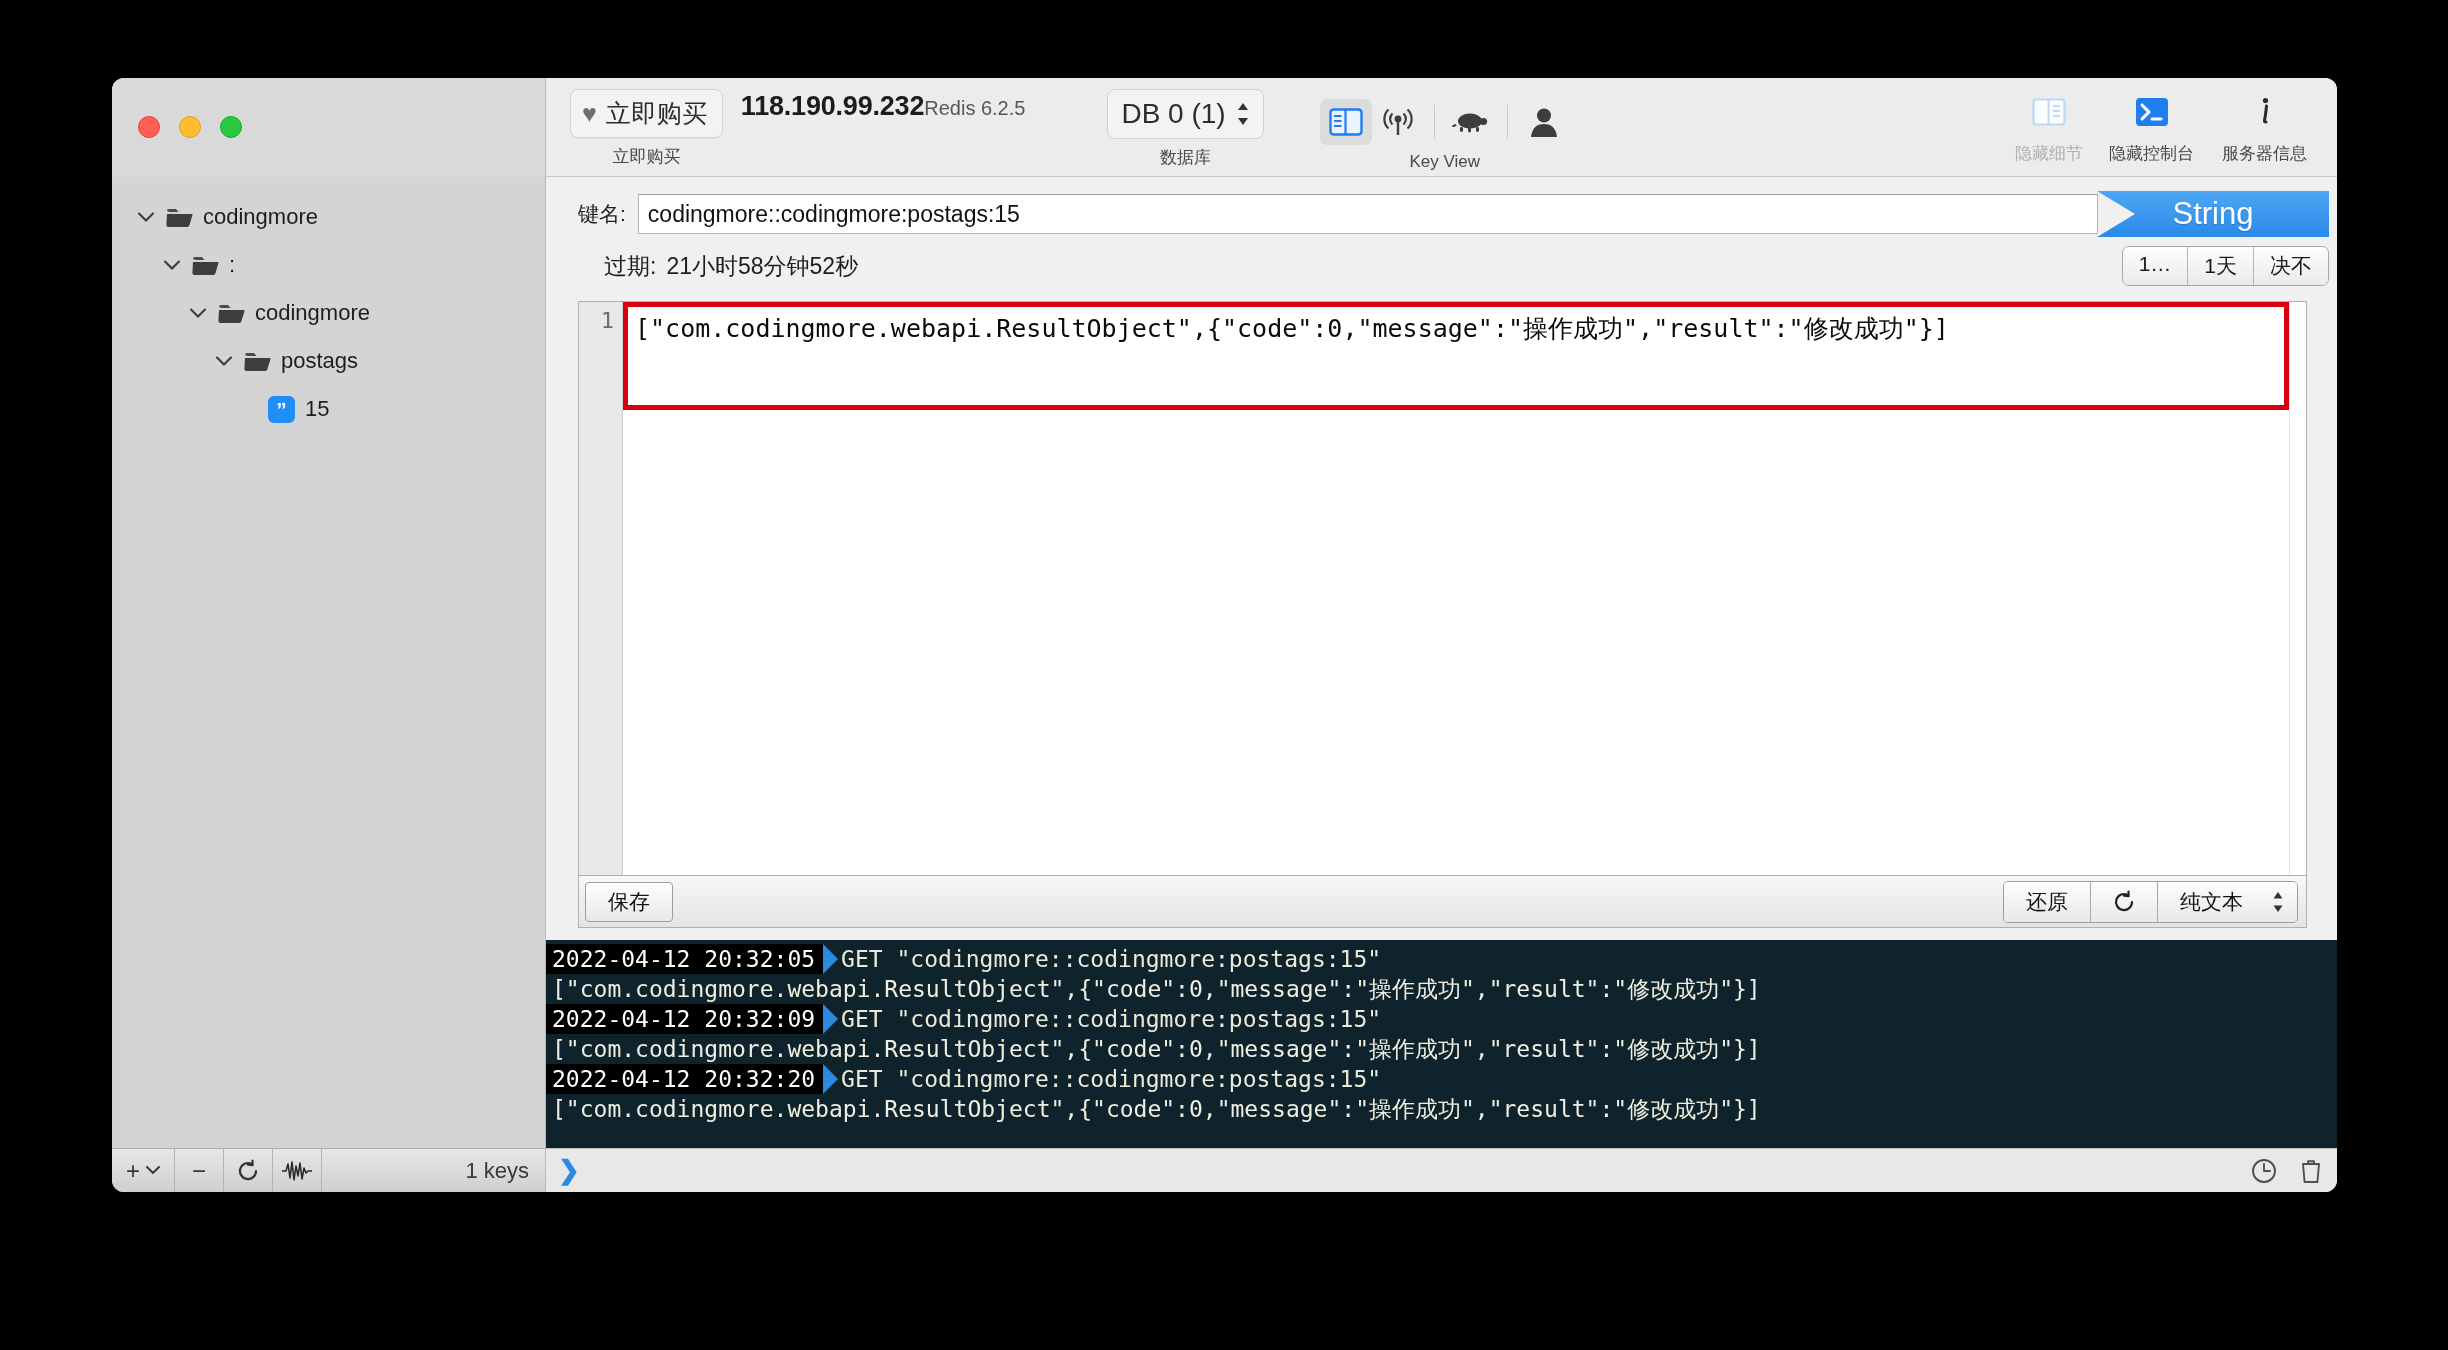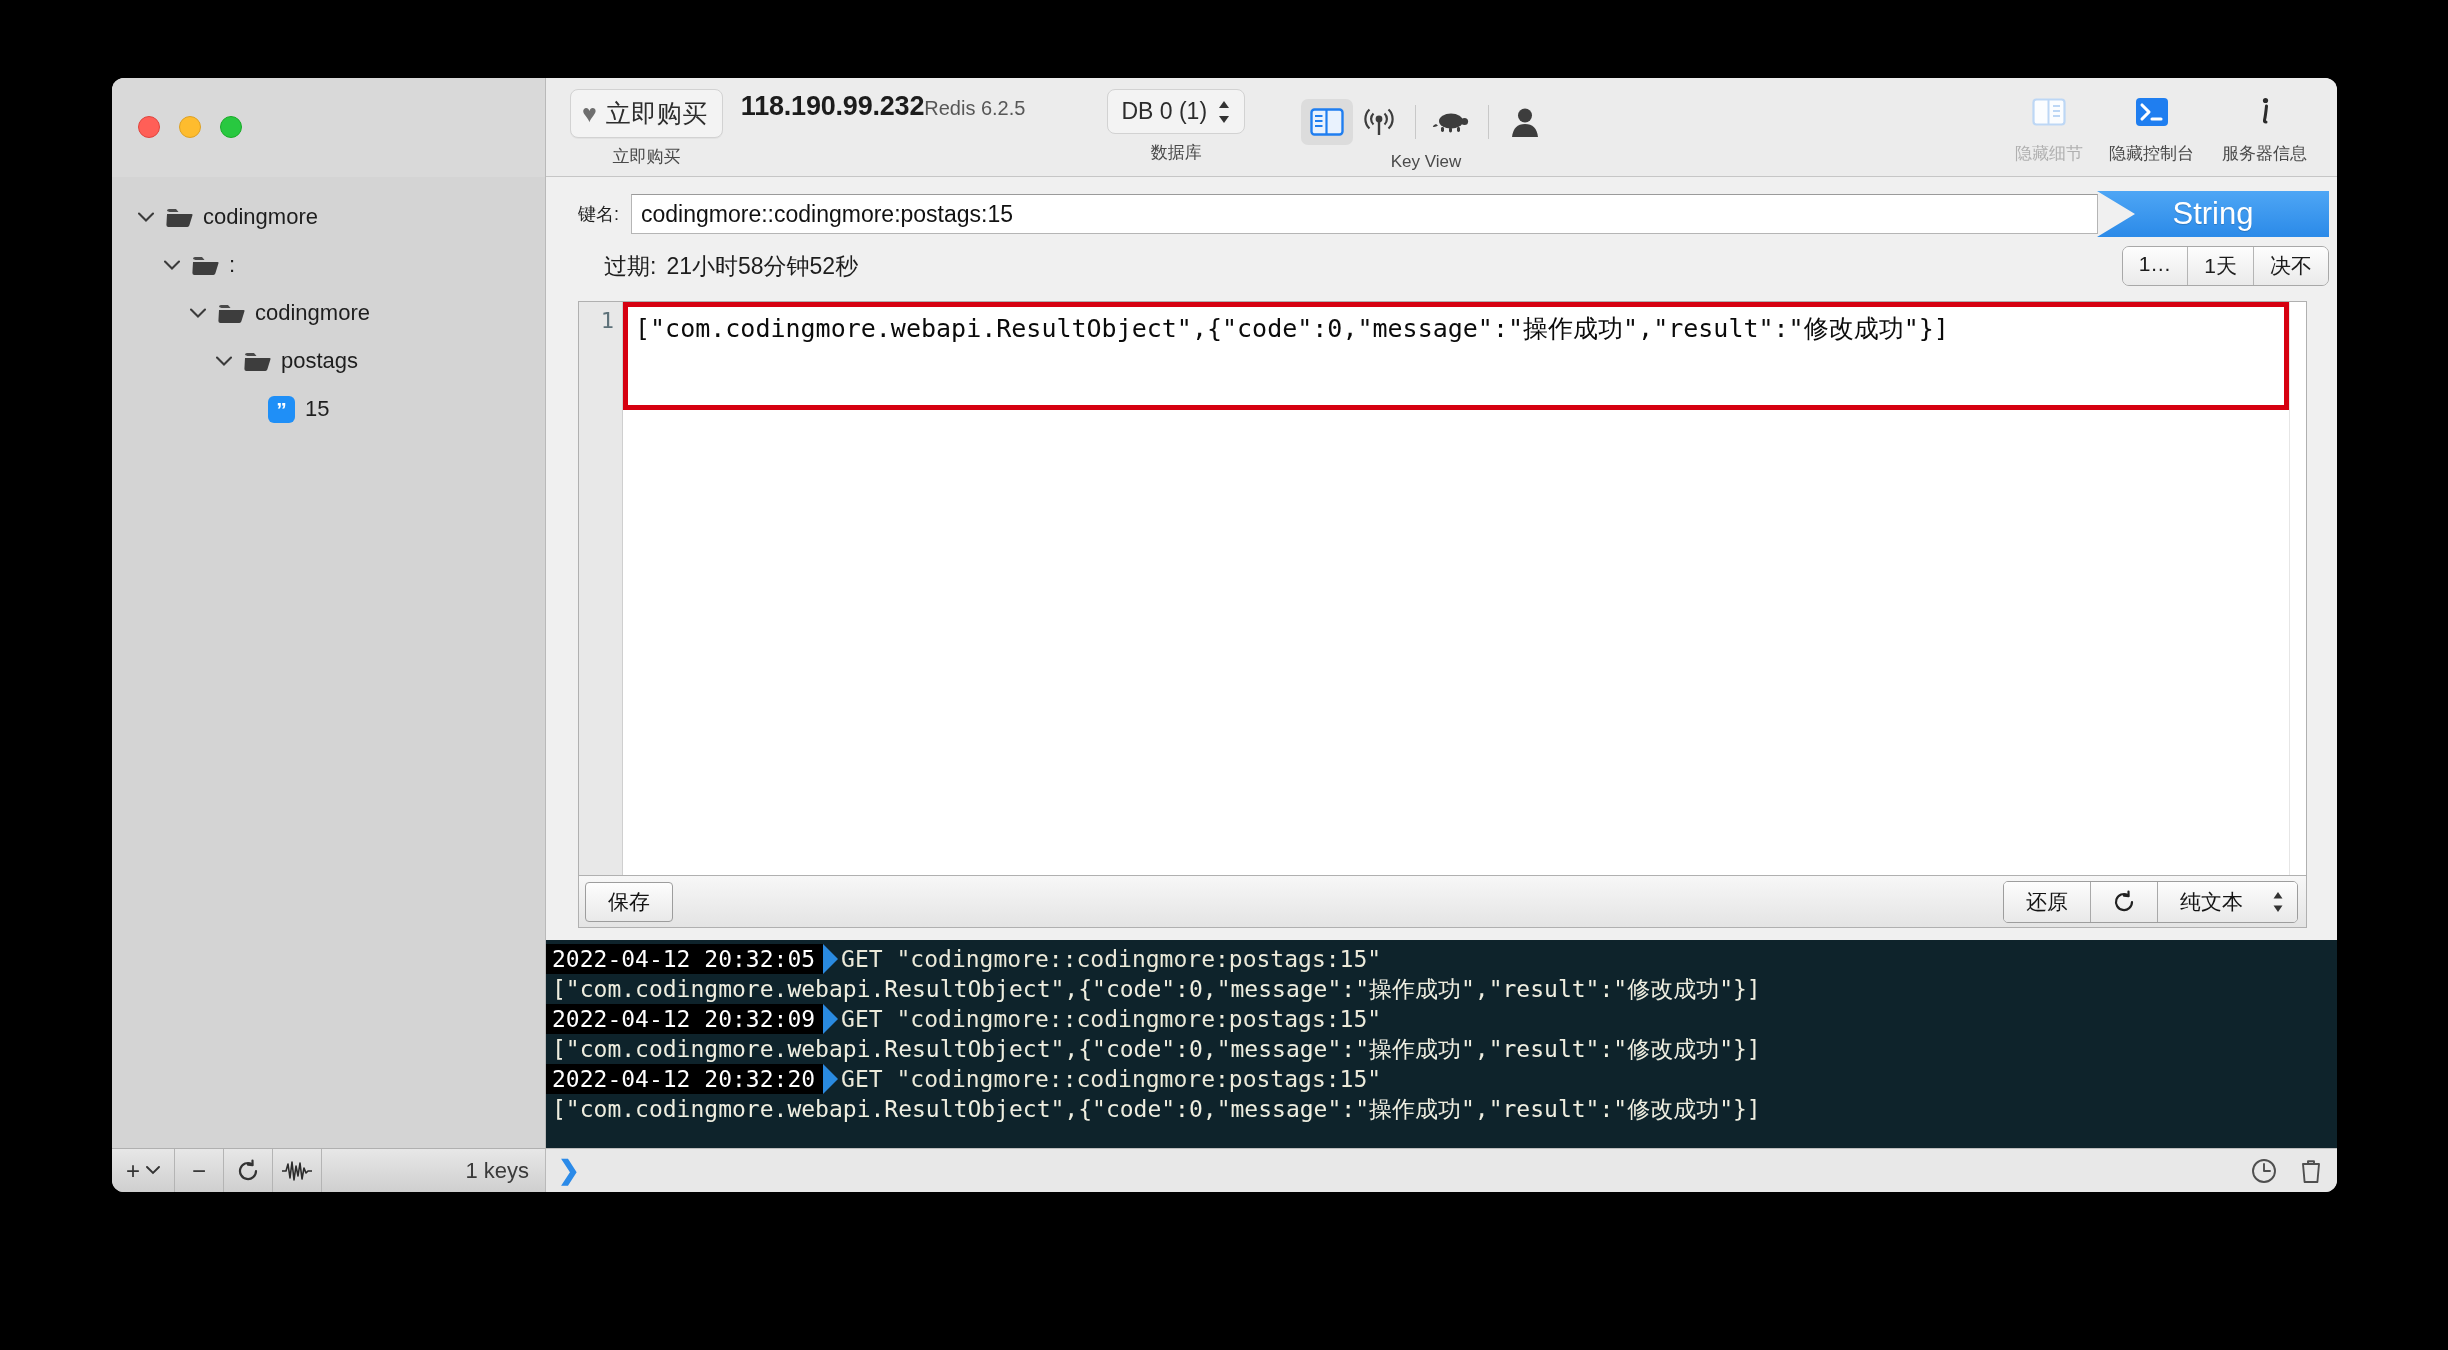--- a/index.html
+++ b/index.html
@@ -91,21 +91,21 @@
   .server-ip { font-size: 27px; font-weight: bold; color: #1c1c1c; letter-spacing: -.2px;}
   .server-ver { font-size: 20px; color: #575757; margin-top: 4px; }
 
   .db-select {
     display: flex; align-items: center; gap: 10px;
     border: 1px solid #d2d2d2;
     background: #f3f3f3;
     border-radius: 8px;
     padding: 8px 13px;
   }
-  .db-select .txt { font-size: 23px; color: #2c2c2c; }
+  .db-select .txt { font-size: 28px; color: #2c2c2c; }
   .stepper { display: flex; flex-direction: column; line-height: 7px; color: #3a3a3a; font-size: 15px; }
 
   .icon-group { display: flex; align-items: center; gap: 0px; padding-top: 10px;}
   .icon-btn {
     width: 52px; height: 46px;
     display: flex; align-items: center; justify-content: center;
     border-radius: 7px;
   }
   .icon-btn.active { background: #dcdcdc; }
   .vsep { width: 1px; height: 34px; background: #c8c8c8; margin: 0 10px; }
@@ -177,21 +177,21 @@
     flex: 1; display: flex; flex-direction: column;
     background: #f0f0f0;
     min-width: 0;
   }
   .key-header { padding: 14px 0 0 0; }
   .key-row {
     display: flex; align-items: center;
     padding: 0 8px 0 32px;
     height: 46px;
   }
-  .key-label { font-size: 18px; color: #1d1d1d; margin-right: 12px; white-space: nowrap;}
+  .key-label { font-size: 21px; color: #1d1d1d; margin-right: 12px; white-space: nowrap;}
   .key-input {
     flex: 1;
     height: 40px;
     background: #fff;
     border: 1px solid #b5b5b5;
     border-top-color: #9a9a9a;
     font-size: 23px;
     color: #111;
     padding: 0 9px;
     box-sizing: border-box;

